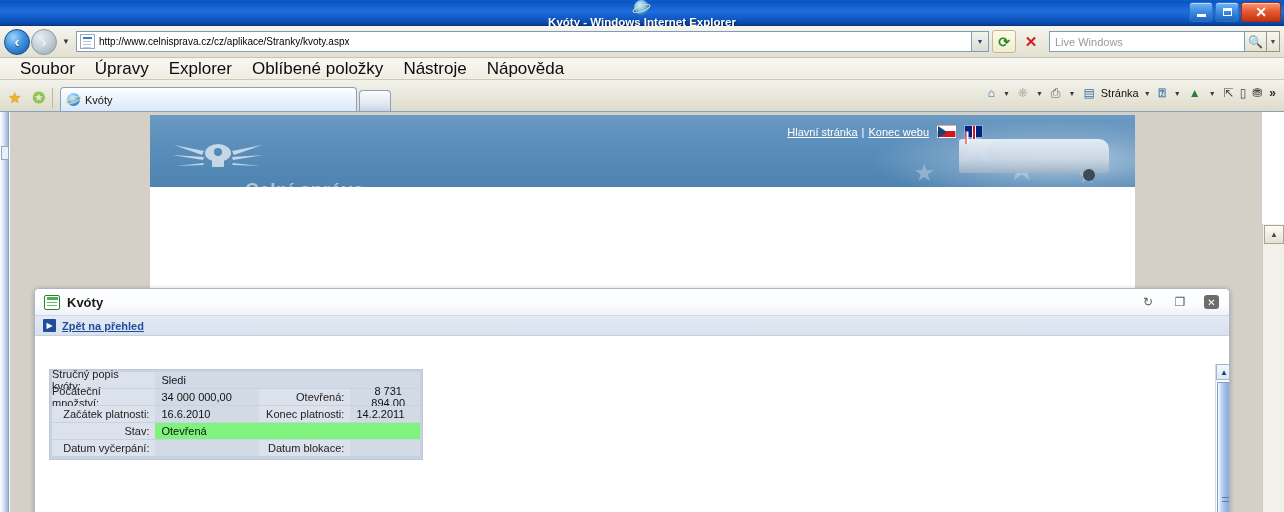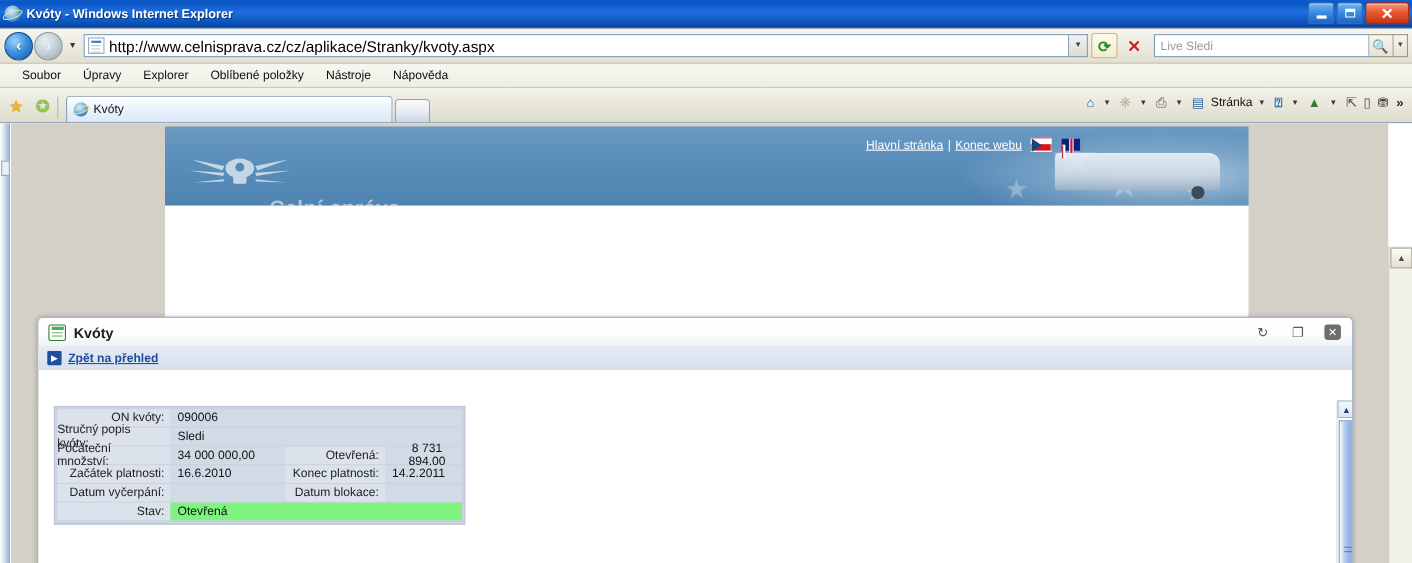--- a/index.html
+++ b/index.html
@@ -11,20 +11,21 @@
     font-size: 11px;
     background: #d4d0c8;
   }
 
   
   .titlebar {
     position: absolute; left: 0; top: 0; width: 1284px; height: 26px;
     background: linear-gradient(180deg, #0a5fd4 0%, #0c54c0 8%, #1e6fe0 45%, #0b50b8 85%, #083f96 100%);
     display: flex; align-items: center;
     border-bottom: 1px solid #04377f;
+    flex-direction: column;
   }
   .tb-icon {
     width: 16px; height: 16px; margin-left: 4px; margin-right: 4px;
     position: relative; flex: 0 0 auto;
   }
   .ie-logo {
     width: 15px; height: 15px; border-radius: 50%;
     background: radial-gradient(circle at 40% 35%, #d8ecff 0%, #7ec0f0 40%, #1f78c8 75%, #0d4f92 100%);
     position: relative; display: inline-block;
   }
@@ -93,21 +94,21 @@
     width: 15px; height: 15px; margin: 0 4px 0 1px; flex: 0 0 auto;
     background: #fff; border: 1px solid #9ab; position: relative;
   }
   .addr-icon::before {
     content:""; position:absolute; left:2px; top:2px; right:2px; height:2px; background:#3b7ec0;
   }
   .addr-icon::after {
     content:""; position:absolute; left:2px; top:6px; right:3px; height:1px;
     background:#b9c8d8; box-shadow: 0 3px 0 #b9c8d8, 0 6px 0 #b9c8d8;
   }
-  .addr-text { font-size: 14px; color: #000; white-space: nowrap; overflow: hidden; }
+  .addr-text { font-size: 10px; color: #000; white-space: nowrap; overflow: hidden; }
   .addr-drop {
     width: 17px; height: 21px; flex: 0 0 auto;
     background: linear-gradient(180deg, #f3f3ef 0%, #dcdcd2 100%);
     border: 1px solid #7f9db9; border-left: none;
     display: flex; align-items: center; justify-content: center;
     font-size: 7px; color: #21447a;
   }
   .navbtn {
     width: 24px; height: 23px; margin-left: 3px; flex: 0 0 auto;
     display: flex; align-items: center; justify-content: center;
@@ -138,21 +139,21 @@
   }
 
   
   .menubar {
     position: absolute; left: 0; top: 58px; width: 1284px; height: 22px;
     background: linear-gradient(180deg, #f7f6f0 0%, #efeee4 100%);
     display: flex; align-items: center; padding-left: 10px;
     border-bottom: 1px solid #cdcabb;
   }
   .menuitem {
-    padding: 2px 10px; font-size: 11px; color: #0c0c0c;
+    padding: 2px 10px; font-size: 17px; color: #0c0c0c;
   }
 
   
   .tabrow {
     position: absolute; left: 0; top: 80px; width: 1284px; height: 32px;
     background: linear-gradient(180deg, #f3f2ea 0%, #e7e5d8 60%, #dddbcb 100%);
     display: flex; align-items: flex-end;
     border-bottom: 1px solid #8ba0bb;
   }
   .star {
@@ -397,21 +398,21 @@
     <span class="addr-text">http://www.celnisprava.cz/cz/aplikace/Stranky/kvoty.aspx</span>
   </div>
   <div class="addr-drop">▼</div>
   <div class="navbtn refresh">
       <span class="refresh-g">⟳</span>
     </div>
   <div class="navbtn">
       <span class="stop-g">✕</span>
     </div>
   <div class="searchbox" title="Live Search">
-    <span>Live Sledi</span>
+    <span>Live Windows</span>
   </div>
   <div class="searchgo">🔍</div>
   <div class="searchdrop">▼</div>
 </div>
 
 <div class="menubar">
   <div class="menuitem">Soubor</div>
   <div class="menuitem">Úpravy</div>
   <div class="menuitem">Explorer</div>
   <div class="menuitem">Oblíbené položky</div>
@@ -500,49 +501,45 @@
     <div class="dlg-body">
       <div class="backbar">
         <span class="backarrow">▶</span>
         <a href="#" class="backlink">Zpět na přehled</a>
       </div>
 
       <div class="dlg-scrollarea">
 
         <div class="infopanel">
           <div class="frow">
-            <div class="flabel" style="width:104px;">ON kvóty:</div>
-            <div class="fval" style="width:266px;">090006</div>
-          </div>
-          <div class="frow">
             <div class="flabel" style="width:104px;">Stručný popis kvóty:</div>
             <div class="fval" style="width:266px;">Sledi</div>
           </div>
           <div class="frow">
             <div class="flabel" style="width:104px;">Počáteční množství:</div>
             <div class="fval" style="width:104px;">34 000 000,00</div>
             <div class="flabel" style="width:92px;">Otevřená:</div>
             <div class="fval" style="width:70px;text-align:center;">8 731 894,00</div>
           </div>
           <div class="frow">
             <div class="flabel" style="width:104px;text-align:center;">Začátek platnosti:</div>
             <div class="fval" style="width:104px;">16.6.2010</div>
             <div class="flabel" style="width:92px;">Konec platnosti:</div>
             <div class="fval" style="width:70px;">14.2.2011</div>
           </div>
           <div class="frow">
+            <div class="flabel" style="width:104px;">Stav:</div>
+            <div class="fval green" style="width:266px;">Otevřená</div>
+          </div>
+          <div class="frow">
             <div class="flabel" style="width:104px;">Datum vyčerpání:</div>
             <div class="fval" style="width:104px;"></div>
             <div class="flabel" style="width:92px;">Datum blokace:</div>
             <div class="fval" style="width:70px;"></div>
           </div>
-          <div class="frow">
-            <div class="flabel" style="width:104px;">Stav:</div>
-            <div class="fval green" style="width:266px;">Otevřená</div>
-          </div>
         </div>
 
       </div>
 
       <div class="dlg-scrollbar">
         <div class="sb-up">▲</div>
         <div class="sb-thumb">
           <div class="sb-grip"></div>
         </div>
       </div>

